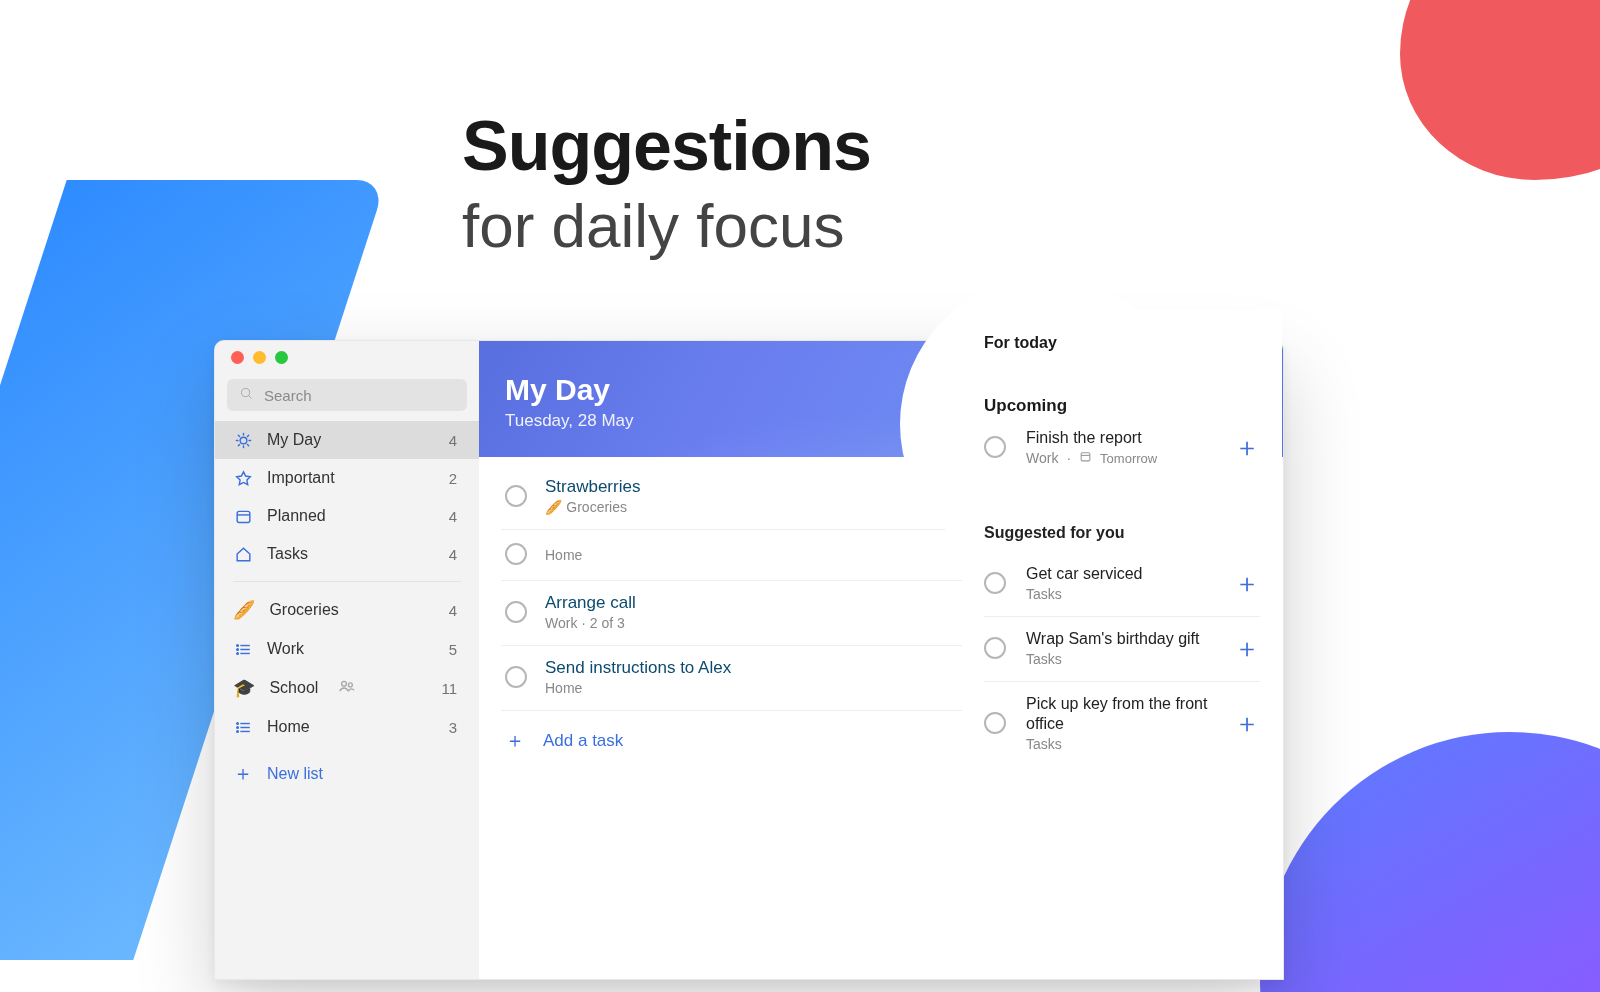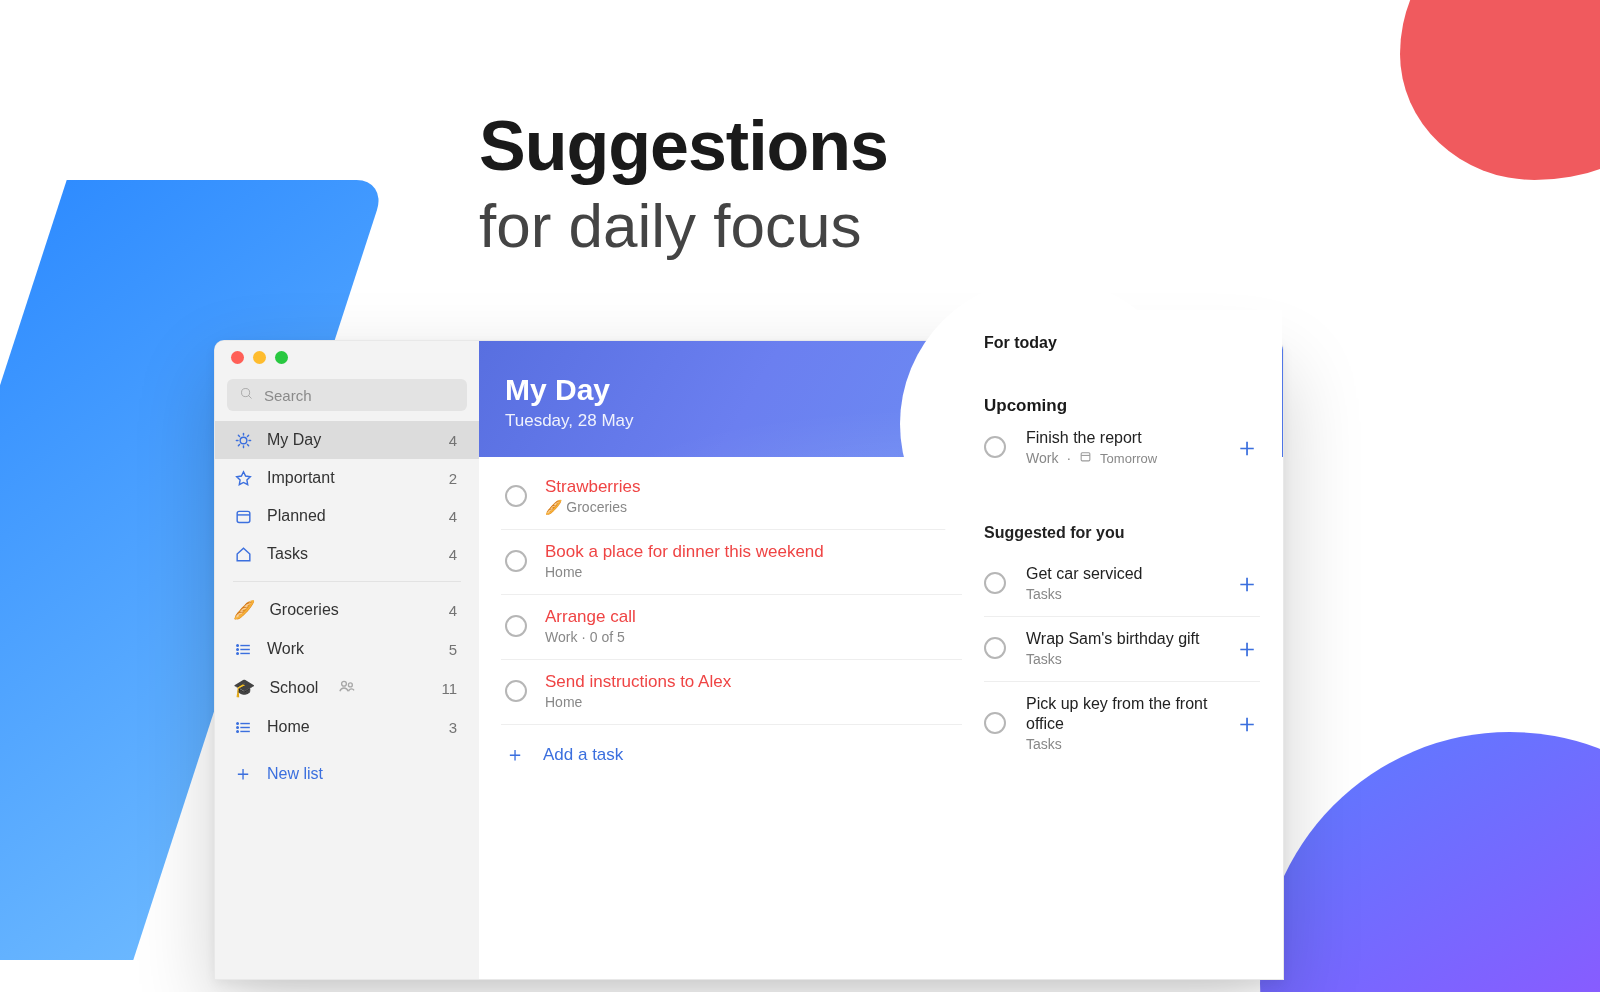--- a/index.html
+++ b/index.html
@@ -15,21 +15,21 @@
     position:absolute; right:-120px; top:-100px; width:320px; height:280px;
     background:#f05a5e; border-radius:50% 50% 58% 42% / 55% 40% 60% 45%;
   }
   .bg-blob-br {
     position:absolute; right:-140px; bottom:-160px; width:480px; height:420px;
     background:linear-gradient(150deg,#5a7dff 0%, #9f4bff 100%);
     border-radius:52% 48% 50% 50% / 60% 50% 50% 40%;
   }
 
   
-  .hero { position:absolute; left:479px; top:110px; }
+  .hero { position:absolute; left:462px; top:110px; }
   .hero-h1 { font-size:70px; font-weight:600; letter-spacing:-1px; color:#1a1a1a; line-height:1.05; }
   .hero-h2 { font-size:62px; font-weight:400; color:#444; margin-top:6px; }
 
   
   .app-window {
     position:absolute; left:214px; top:340px; width:1070px; height:640px;
     background:#f7f7f7; border-radius:10px 10px 0 0;
     box-shadow:0 30px 80px rgba(0,0,0,.18), 0 4px 12px rgba(0,0,0,.06);
     display:flex; overflow:hidden; border:1px solid rgba(0,0,0,.06);
   }
@@ -82,21 +82,21 @@
   .tasks { padding:8px 22px 10px; }
   .task-row{
     display:flex; align-items:center; gap:18px; padding:12px 4px 14px;
     border-bottom:1px solid #eee;
   }
   .task-row:last-of-type{border-bottom:none;}
   .circle{
     width:22px; height:22px; border-radius:50%; border:2px solid #b6b6b6; flex-shrink:0;
   }
   .task-body{ flex:1; min-width:0; }
-  .task-title{ font-size:17px; color:#ef4444; }
+  .task-title{ font-size:17px; color:#0c4a6e; }
   .task-meta{ font-size:14px; color:#888; margin-top:2px; }
   .star{ color:#cfcfcf; font-size:20px; }
   .add-task{ display:flex; align-items:center; gap:18px; padding:16px 4px; color:#3b6fde; font-size:17px; }
 
   
   .panel {
     position:absolute; left:962px; top:310px; width:320px; height:640px;
     background:#fff;
   }
   .magnifier{
@@ -303,31 +303,30 @@
         <div class="task-body">
           <div class="task-title">Strawberries</div>
           <div class="task-meta">🥖 Groceries</div>
         </div>
         <span class="star">☆</span>
       </div>
 
       <div class="task-row">
         <span class="circle"></span>
         <div class="task-body">
-          <div class="task-title">Book a place for dinner this weekend</div>
           <div class="task-meta">Home</div>
         </div>
         <span class="star">☆</span>
       </div>
 
       <div class="task-row">
         <span class="circle"></span>
         <div class="task-body">
           <div class="task-title">Arrange call</div>
-          <div class="task-meta">Work  ·  0 of 5</div>
+          <div class="task-meta">Work  ·  2 of 3</div>
         </div>
         <span class="star">☆</span>
       </div>
 
       <div class="task-row">
         <span class="circle"></span>
         <div class="task-body">
           <div class="task-title">Send instructions to Alex</div>
           <div class="task-meta">Home</div>
         </div>

